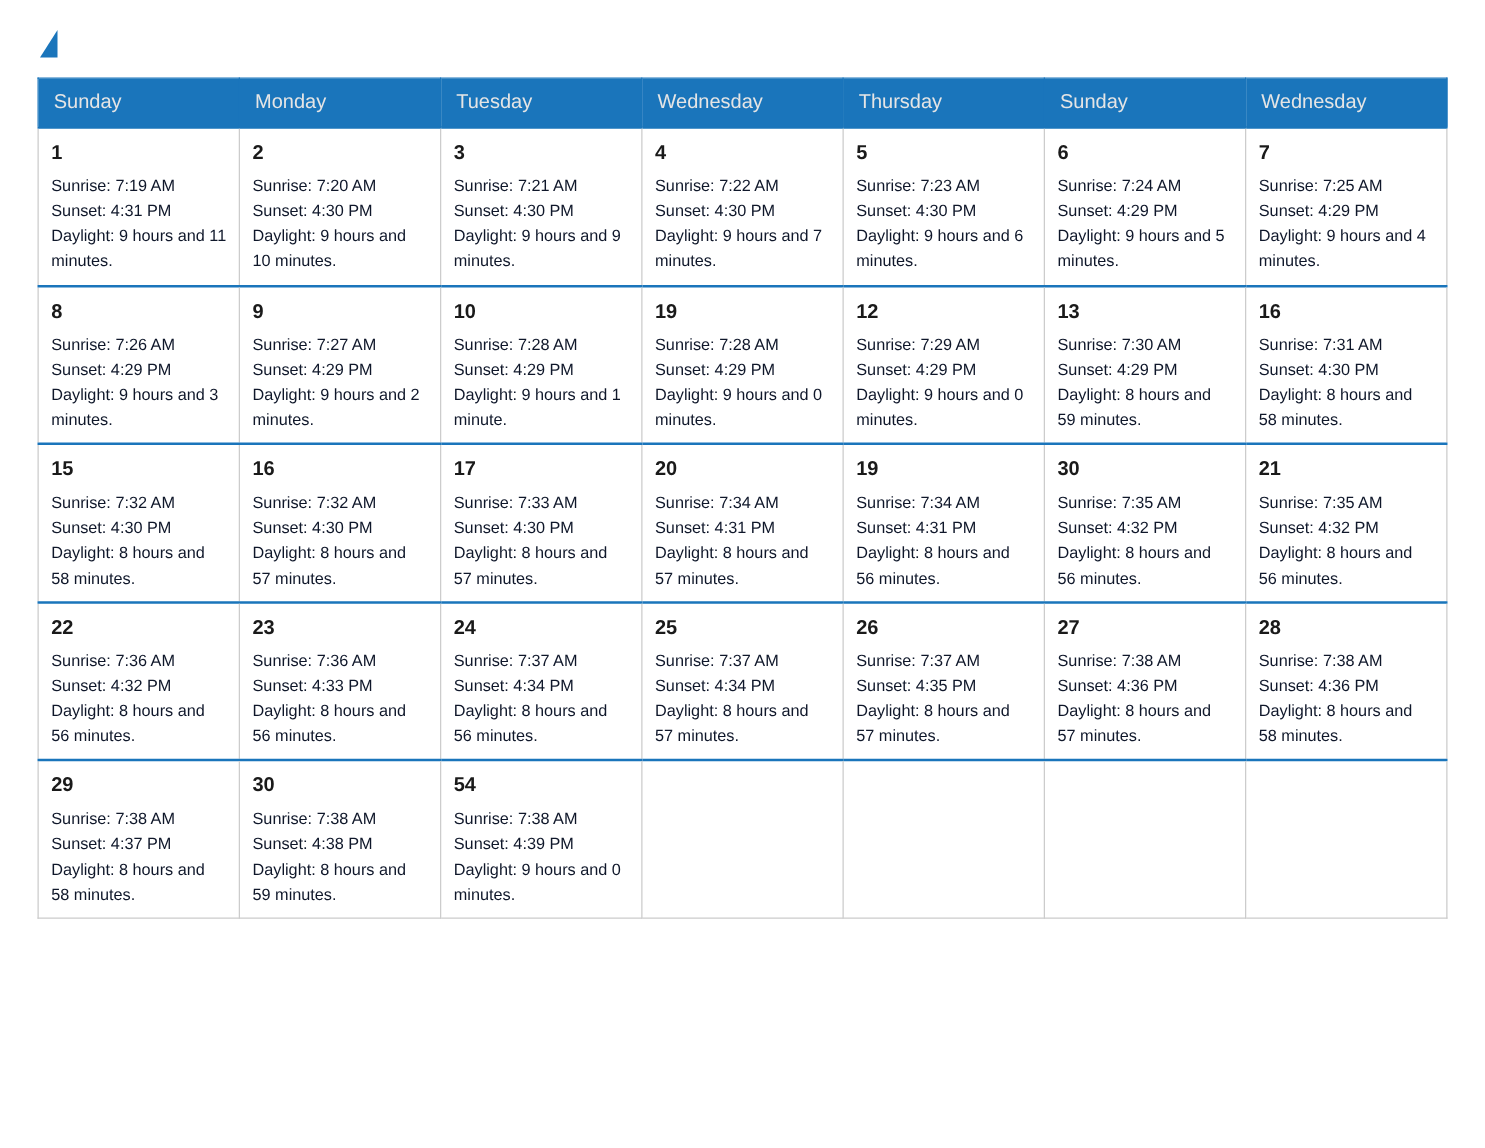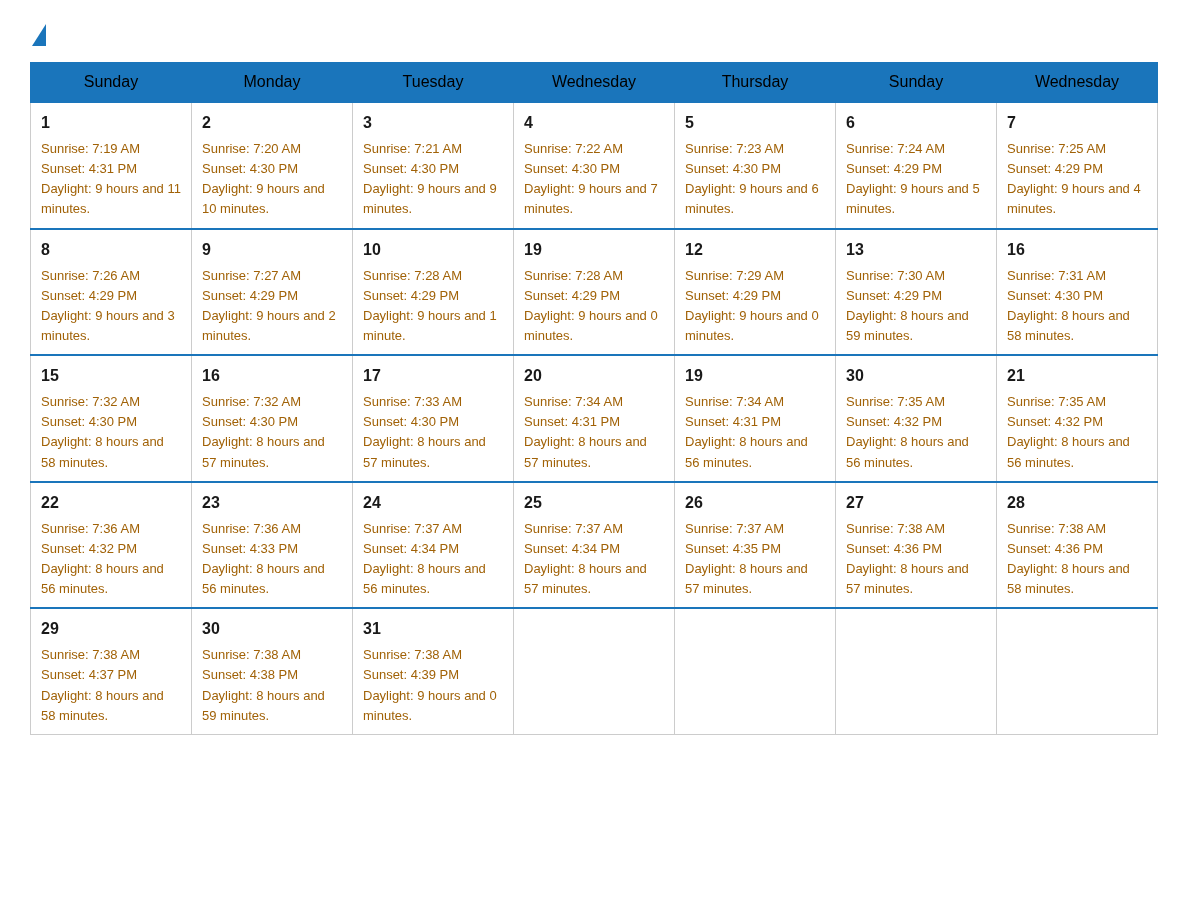--- a/index.html
+++ b/index.html
@@ -59,25 +59,25 @@
       font-size: 22px;
       color: #333;
       margin-top: 4px;
     }
     .calendar-table {
       width: 100%;
       border-collapse: collapse;
     }
     .calendar-table th {
       background-color: #1a75bb;
-      color: #000000;
+      color: #e5e5e5;
       font-size: 16px;
       font-weight: normal;
       padding: 10px 12px;
-      text-align: center;
+      text-align: left;
       border: 1px solid #1a75bb;
     }
     .calendar-table td {
       vertical-align: top;
       padding: 8px 10px;
       border: 1px solid #ccc;
       width: calc(100% / 7);
       min-height: 100px;
       font-size: 13px;
       color: #333;
@@ -85,21 +85,21 @@
     }
     .day-number {
       font-size: 16px;
       font-weight: bold;
       color: #1a1a1a;
       display: block;
       margin-bottom: 4px;
     }
     .day-info {
       font-size: 13px;
-      color: #a16207;
+      color: #0f172a;
       line-height: 1.55;
     }
     .empty-cell {
       background: #fff;
     }
     tr.week-row td {
       border-top: 2px solid #1a75bb;
     }
   </style>
 </head>
@@ -255,21 +255,21 @@
       <tr class="week-row">
         <td>
           <span class="day-number">29</span>
           <div class="day-info">Sunrise: 7:38 AM<br>Sunset: 4:37 PM<br>Daylight: 8 hours and 58 minutes.</div>
         </td>
         <td>
           <span class="day-number">30</span>
           <div class="day-info">Sunrise: 7:38 AM<br>Sunset: 4:38 PM<br>Daylight: 8 hours and 59 minutes.</div>
         </td>
         <td>
-          <span class="day-number">31</span>
+          <span class="day-number">54</span>
           <div class="day-info">Sunrise: 7:38 AM<br>Sunset: 4:39 PM<br>Daylight: 9 hours and 0 minutes.</div>
         </td>
         <td class="empty-cell"></td>
         <td class="empty-cell"></td>
         <td class="empty-cell"></td>
         <td class="empty-cell"></td>
       </tr>
     </tbody>
 </table>
 

